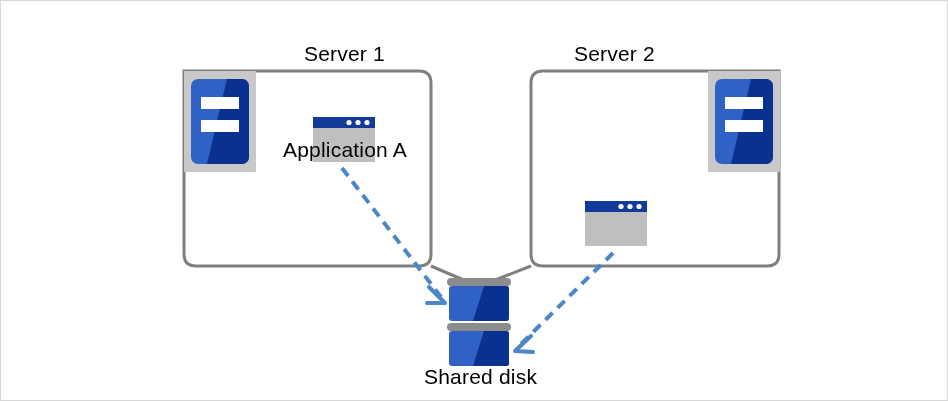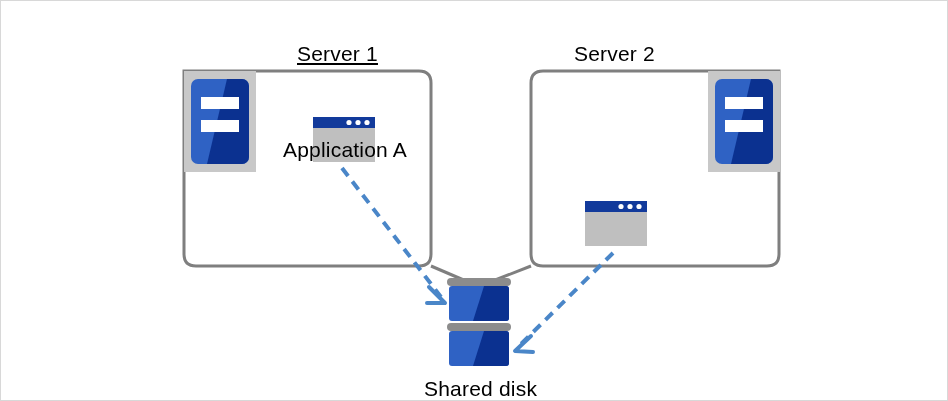--- a/index.html
+++ b/index.html
@@ -28,25 +28,25 @@
   }
   .dgm-label {
     position: absolute;
     color: #000000;
     font-family: "Liberation Sans", sans-serif;
     font-size: 21px;
     line-height: 24px;
     white-space: nowrap;
     letter-spacing: 0.2px;
   }
-  #server1-title { left: 296px; top: 41px; text-decoration: underline; }
+  #server1-title { left: 303px; top: 41px; }
   #server2-title { left: 573px; top: 41px; }
   #app-a-title   { left: 282px; top: 89px; margin-top: 48px; }
   #app-b-title   { left: 551px; top: 173px; }
-  #shared-disk-title { left: 423px; top: 376px; }
+  #shared-disk-title { left: 423px; top: 364px; }
 </style>
 </head>
 <body>
 
 <div id="canvas">
 
   <svg id="diagram-svg" viewBox="0 0 948 401">
     <defs>
       <clipPath id="clip-srv1-icon">
         <rect x="190" y="78" width="58" height="85" rx="7"></rect>

